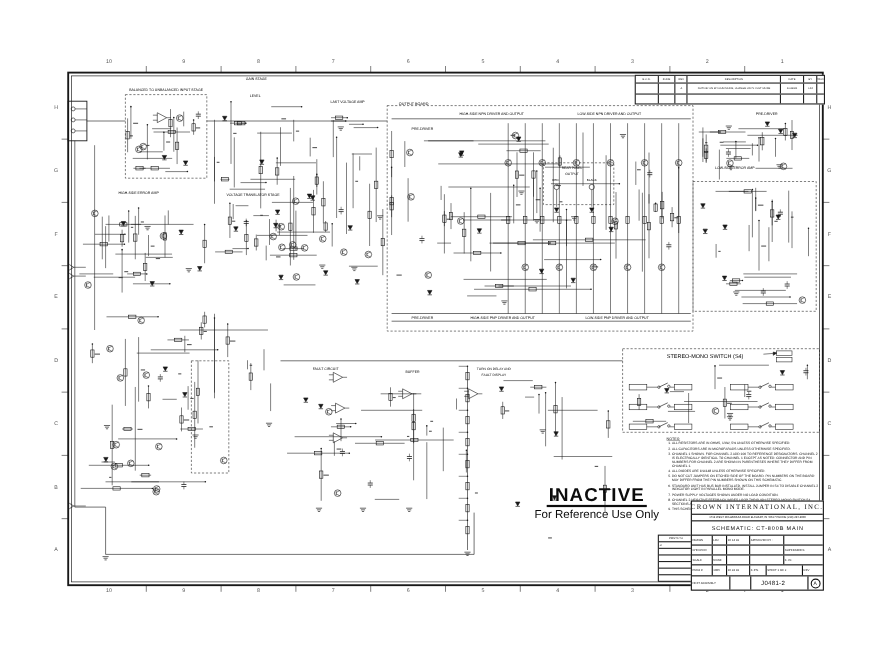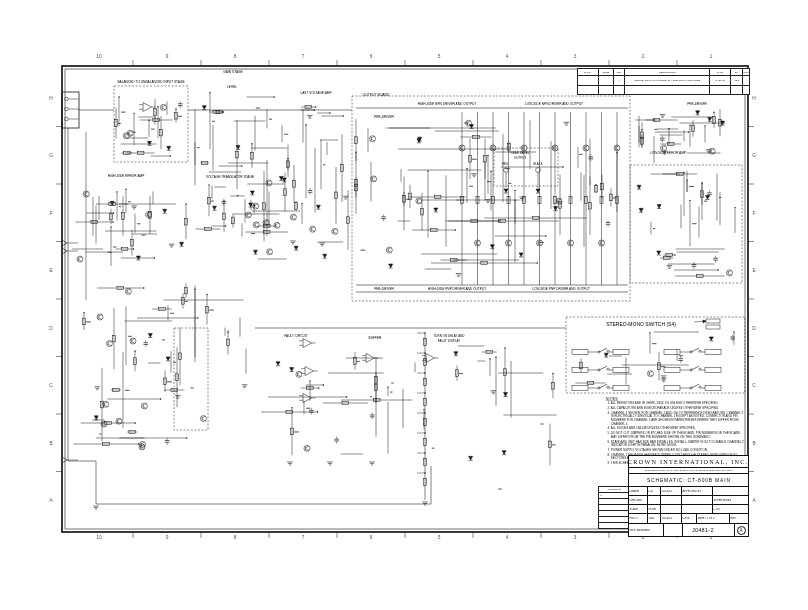--- a/index.html
+++ b/index.html
@@ -1357,20 +1357,24 @@
         <li>CHANNEL 1 SHOWN. FOR CHANNEL 2 ADD 100 TO REFERENCE DESIGNATORS. CHANNEL 2 IS ELECTRICALLY IDENTICAL TO CHANNEL 1 EXCEPT AS NOTED. CONNECTOR AND PIN NUMBERS FOR CHANNEL 2 ARE SHOWN IN PARENTHESES WHERE THEY DIFFER FROM CHANNEL 1.</li>
         <li>ALL DIODES ARE 1N4148 UNLESS OTHERWISE SPECIFIED.</li>
         <li>DO NOT CUT JUMPERS ON ETCHED SIDE OF THE BOARD. PIN NUMBERS ON THE BOARD MAY DIFFER FROM THE PIN NUMBERS SHOWN ON THIS SCHEMATIC.</li>
         <li>STANDARD UNIT HAS BUS BAR INSTALLED. INSTALL JUMPER IN S4 TO DISABLE CHANNEL 2 INDICATOR LIGHT IN PARALLEL MONO MODE.</li>
         <li>POWER SUPPLY VOLTAGES SHOWN UNDER NO LOAD CONDITION.</li>
         <li>CHANNEL 2 NEGATIVE FEEDBACK WIRES LOOP THROUGH STEREO-MONO SWITCH S4, SECTIONS A AND C.</li>
         <li>THIS SCHEMATIC APPLIES TO MAIN BOARD J0481-2.</li>
       </ol>
   </div>
 
+  <div class="stamp">
+    <div class="stamp-title">INACTIVE</div>
+    <div class="stamp-sub">For Reference Use Only</div>
+  </div>
 
   <div class="prints">
     <div class="pr-head">
       <span>PRINTS TO</span>
     </div>
     <div id="prints-rows">
         <div class="pr-row">
           <span>-2</span>
         </div>
         <div class="pr-row">

